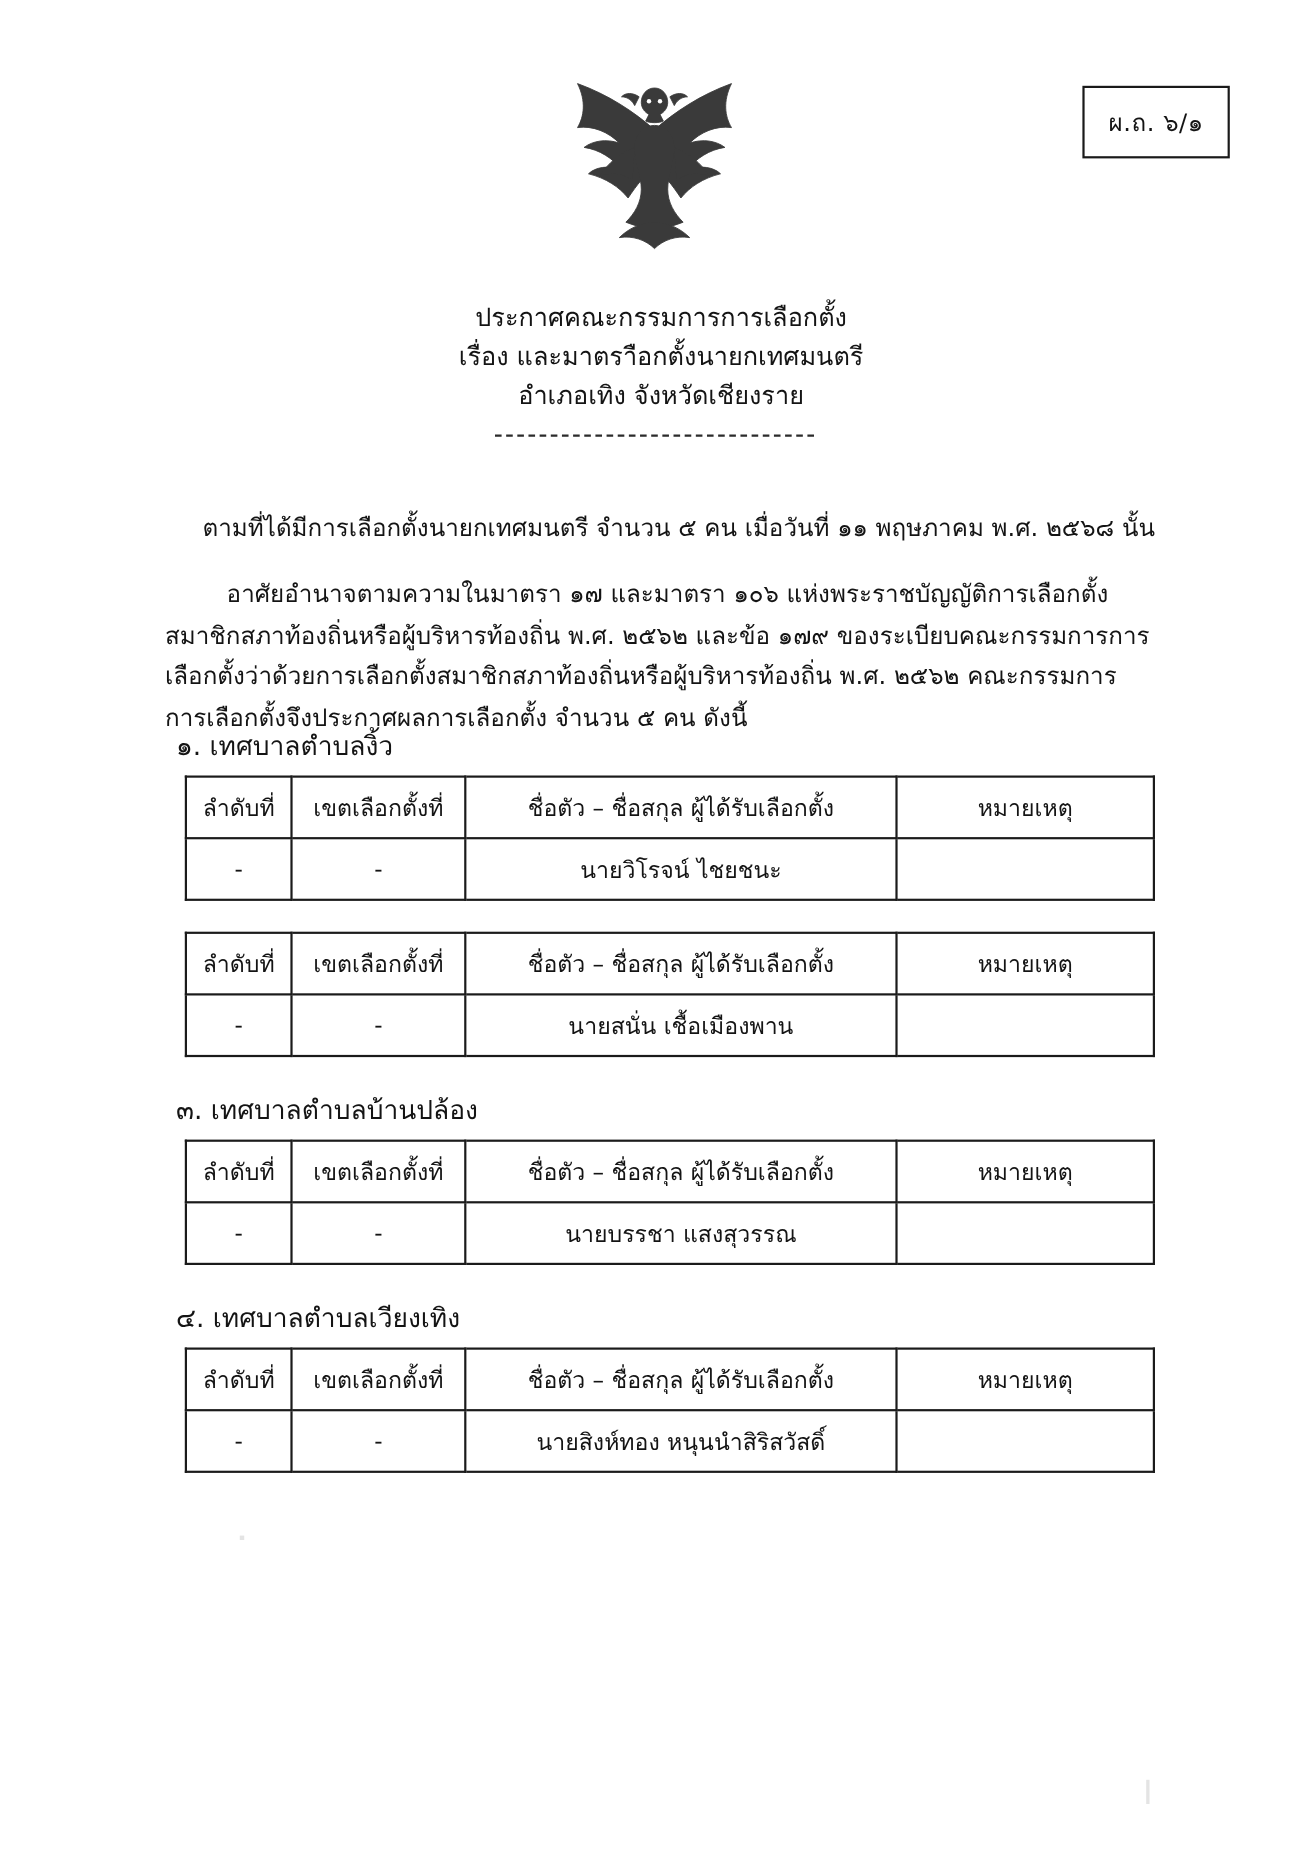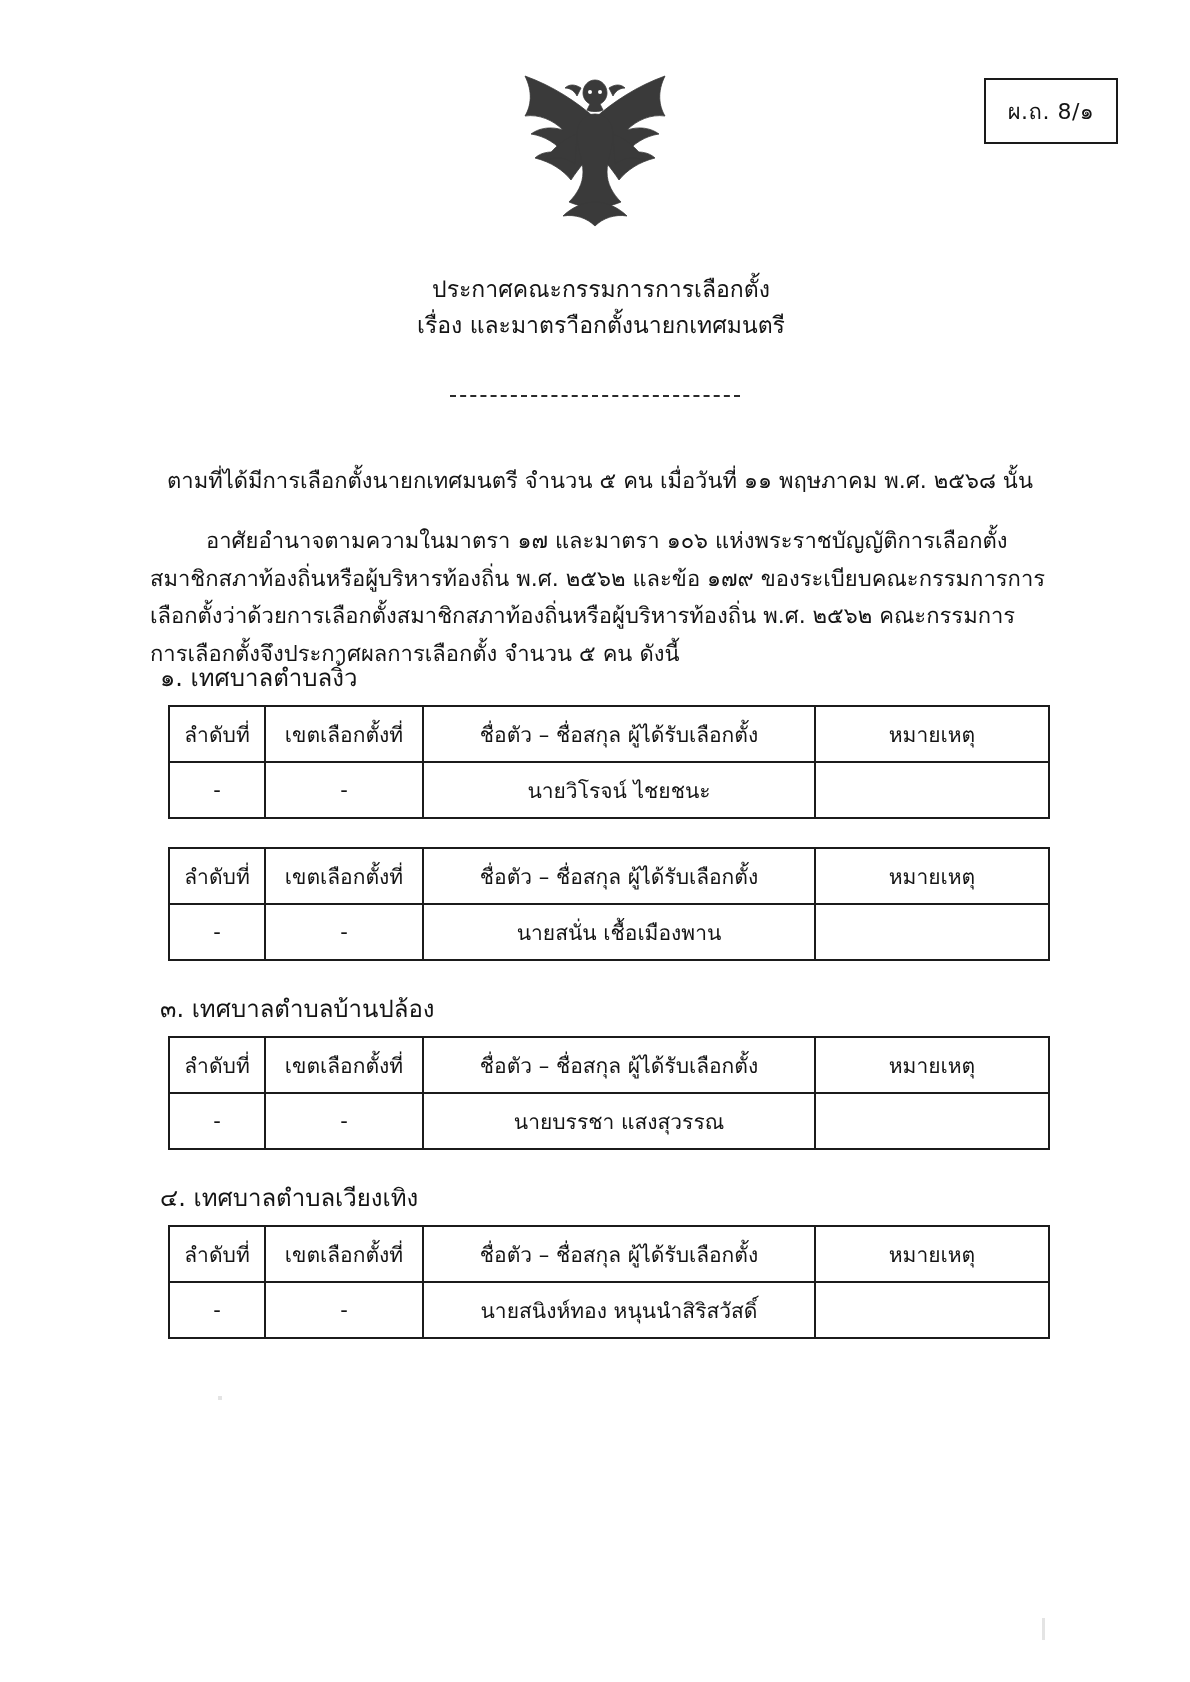--- a/index.html
+++ b/index.html
@@ -82,21 +82,21 @@
     width: 900px;
     font-size: 22px;
     line-height: 1.72;
     text-align: left;
   }
   .para {
     margin-bottom: 4px;
   }
   .para.indent-center {
     text-indent: 0;
-    text-align: center;
+    text-align: right;
   }
   .para.indent {
     text-indent: 56px;
   }
 
   
   .sections {
     position: absolute;
     top: 658px;
     left: 150px;
@@ -136,21 +136,21 @@
     background: #d9d9d9;
     opacity: 0.7;
   }
 </style>
 </head>
 <body>
 
 <div class="page">
 
   <div class="form-code-box">
-    <span>ผ.ถ. 8/๑</span>
+    <span>ผ.ถ. ๖/๑</span>
   </div>
 
   <div class="emblem-wrap">
     <svg class="emblem" viewBox="0 0 200 182">
       <g fill="#2a2a2a" stroke="#2a2a2a" stroke-width="0.8">
 
         <path d="M100 56 C82 40 58 24 30 14 C38 30 36 44 30 54 C44 52 58 58 68 68 C56 64 44 66 36 72 C50 74 62 82 70 92 C58 88 46 90 40 96 C56 100 68 108 76 118 C84 106 92 96 100 90 Z"></path>
         <path d="M100 56 C118 40 142 24 170 14 C162 30 164 44 170 54 C156 52 142 58 132 68 C144 64 156 66 164 72 C150 74 138 82 130 92 C142 88 154 90 160 96 C144 100 132 108 124 118 C116 106 108 96 100 90 Z"></path>
 
         <path d="M100 18 C93 18 88 24 88 31 C88 36 91 40 95 42 L92 48 C95 50 105 50 108 48 L105 42 C109 40 112 36 112 31 C112 24 107 18 100 18 Z"></path>
@@ -167,20 +167,21 @@
       <g fill="#ffffff">
         <circle cx="95" cy="30" r="2"></circle>
         <circle cx="105" cy="30" r="2"></circle>
       </g>
     </svg>
   </div>
 
   <div class="heading">
     <div>ประกาศคณะกรรมการการเลือกตั้ง</div>
     <div>เรื่อง  และมาตราือกตั้งนายกเทศมนตรี</div>
+    <div>อำเภอเทิง จังหวัดเชียงราย</div>
   </div>
   <div class="rule"></div>
 
   <div class="body-text">
     <p class="para indent-center">ตามที่ได้มีการเลือกตั้งนายกเทศมนตรี จำนวน ๕ คน เมื่อวันที่ ๑๑ พฤษภาคม พ.ศ. ๒๕๖๘ นั้น</p>
     <p class="para indent">อาศัยอำนาจตามความในมาตรา ๑๗ และมาตรา ๑๐๖ แห่งพระราชบัญญัติการเลือกตั้งสมาชิกสภาท้องถิ่นหรือผู้บริหารท้องถิ่น พ.ศ. ๒๕๖๒ และข้อ ๑๗๙ ของระเบียบคณะกรรมการการเลือกตั้งว่าด้วยการเลือกตั้งสมาชิกสภาท้องถิ่นหรือผู้บริหารท้องถิ่น พ.ศ. ๒๕๖๒ คณะกรรมการการเลือกตั้งจึงประกาศผลการเลือกตั้ง จำนวน ๕ คน ดังนี้</p>
   </div>
 
   <div class="sections">
 
@@ -281,21 +282,21 @@
             <th>ลำดับที่</th>
             <th>เขตเลือกตั้งที่</th>
             <th>ชื่อตัว – ชื่อสกุล ผู้ได้รับเลือกตั้ง</th>
             <th>หมายเหตุ</th>
           </tr>
         </thead>
         <tbody>
           <tr>
             <td class="dash">-</td>
             <td class="dash">-</td>
-            <td>นายสนิงห์ทอง  หนุนนำสิริสวัสดิ์</td>
+            <td>นายสิงห์ทอง  หนุนนำสิริสวัสดิ์</td>
             <td></td>
           </tr>
         </tbody>
       </table>
     </div>
 
   </div>
 
   <div class="scan-mark" style="left:218px; top:1396px; width:4px; height:4px;"></div>
   <div class="scan-mark" style="left:1042px; top:1618px; width:3px; height:22px;"></div>

